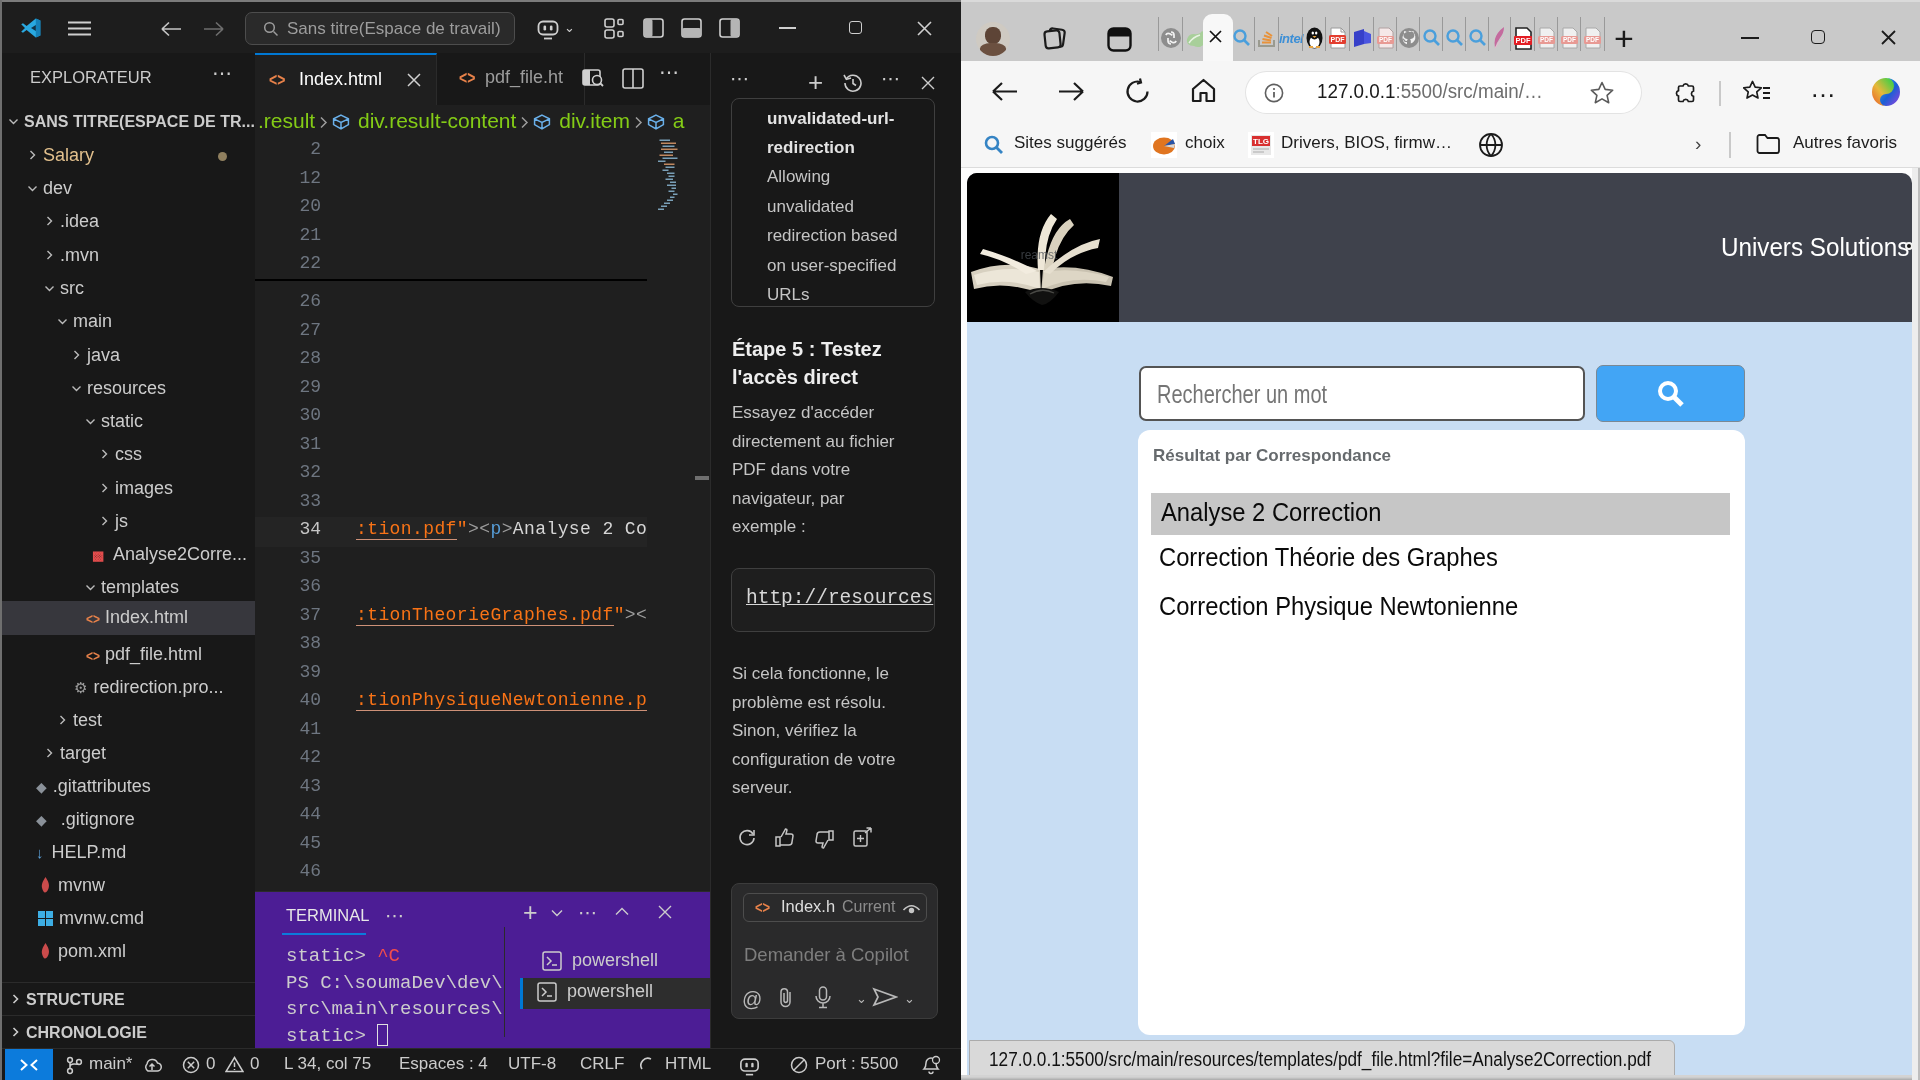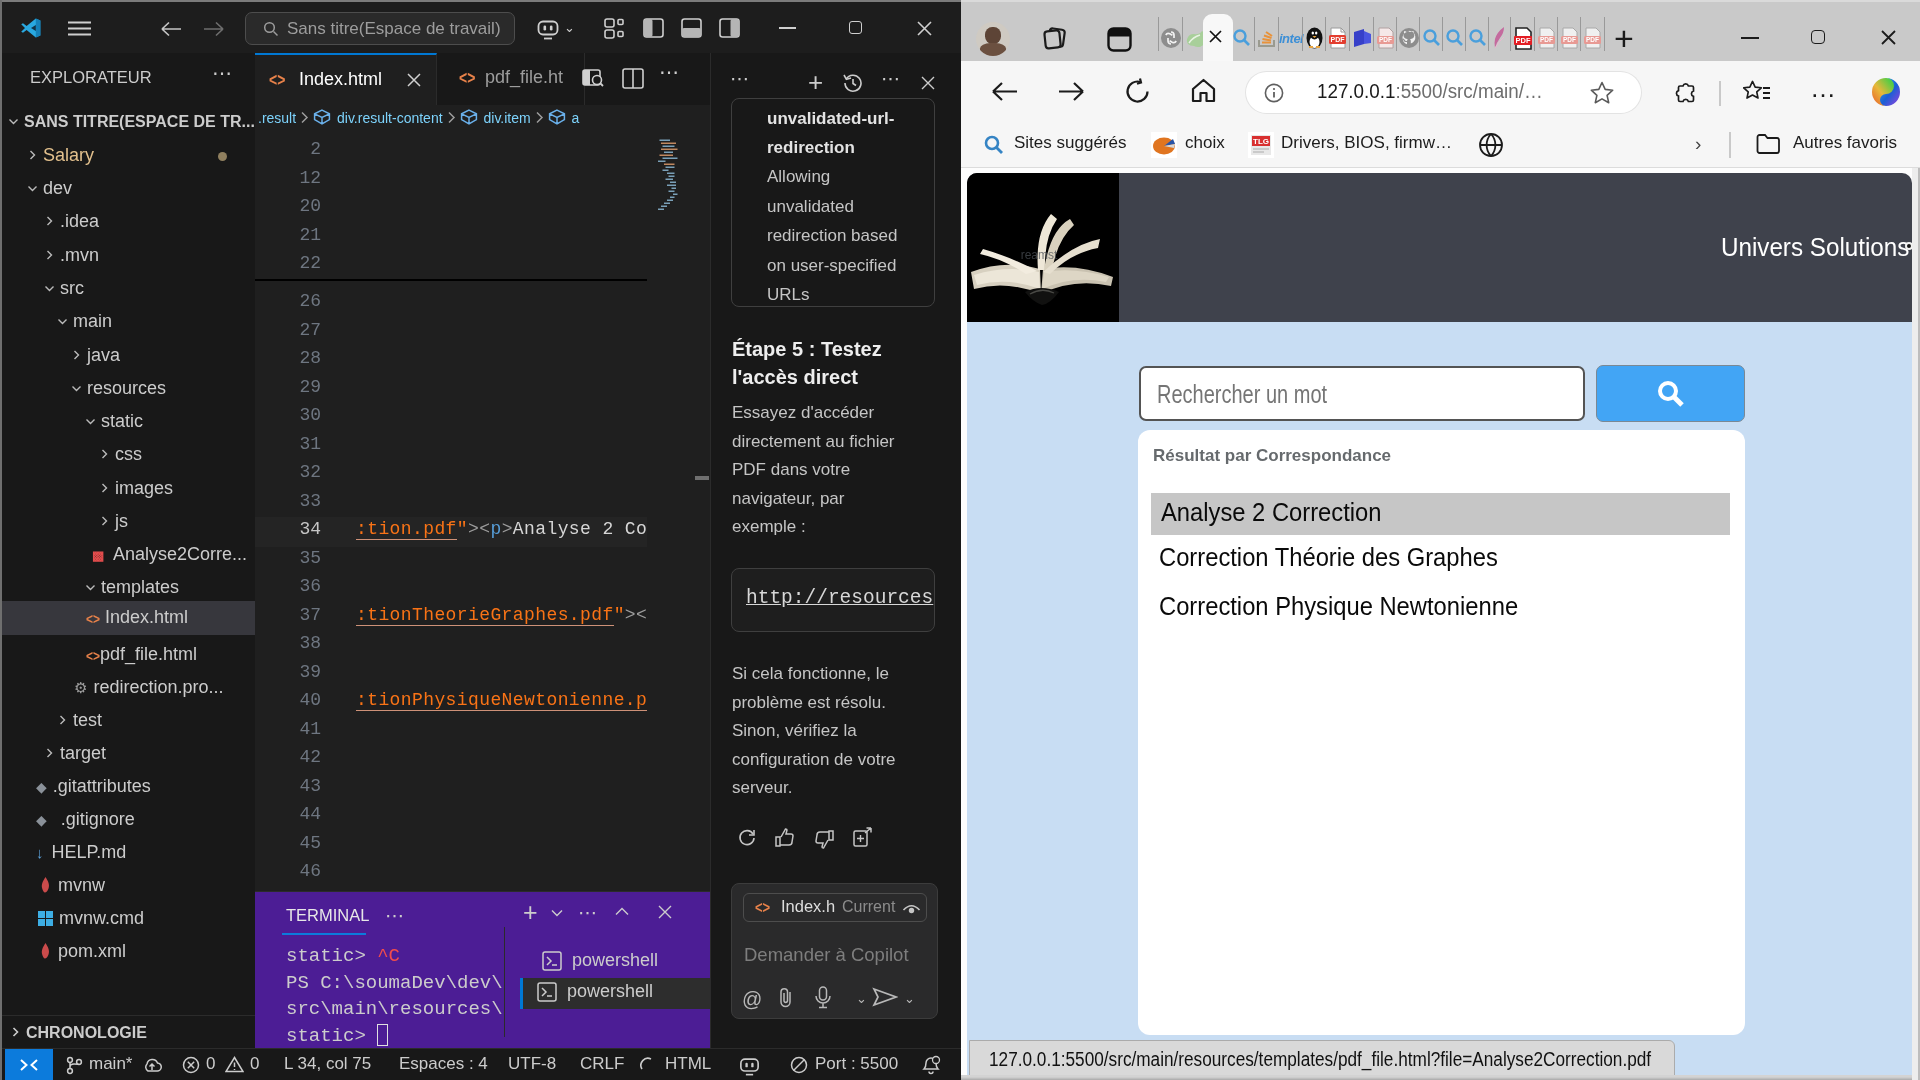--- a/index.html
+++ b/index.html
@@ -133,21 +133,21 @@
               <path d="M3.5 1 L7.5 5 L3.5 9" fill="none" stroke="#bbbbbb" stroke-width="1.4"></path>
             </svg></span>images</div>
     <div class="ti" style="top:452px"><span class="cvr" style="margin-left:99px"><svg width="11" height="11" viewBox="0 0 11 11">
               <path d="M3.5 1 L7.5 5 L3.5 9" fill="none" stroke="#bbbbbb" stroke-width="1.4"></path>
             </svg></span>js</div>
     <div class="ti" style="top:485px"><span style="display:inline-block;width:16px;margin-left:92px;color:#e44d4d;font-size:13px;font-weight:bold">▩</span><span style="margin-left:5px">Analyse2Corre...</span></div>
     <div class="ti" style="top:518px"><span class="cvd" style="margin-left:85px"><svg width="11" height="11" viewBox="0 0 11 11">
               <path d="M1.5 3.5 L5.5 7.5 L9.5 3.5" fill="none" stroke="#bbbbbb" stroke-width="1.4"></path>
             </svg></span>templates</div>
     <div class="ti" style="top:548px;background:#37373d;height:34px"><span class="code-ic" style="margin-left:86px">&lt;&gt;</span><span style="margin-left:5px">Index.html</span></div>
-    <div class="ti" style="top:585px"><span class="code-ic" style="margin-left:86px">&lt;&gt;</span><span style="">pdf_file.html</span></div>
+    <div class="ti" style="top:585px"><span class="code-ic" style="margin-left:86px">&lt;&gt;</span><span style="margin-left:5px">pdf_file.html</span></div>
     <div class="ti" style="top:618px"><span style="display:inline-block;margin-left:74px;color:#9d9d9d;font-size:15px">⚙</span><span style="margin-left:6px">redirection.pro...</span></div>
     <div class="ti" style="top:651px"><span class="cvr" style="margin-left:57px"><svg width="11" height="11" viewBox="0 0 11 11">
               <path d="M3.5 1 L7.5 5 L3.5 9" fill="none" stroke="#bbbbbb" stroke-width="1.4"></path>
             </svg></span>test</div>
     <div class="ti" style="top:684px"><span class="cvr" style="margin-left:44px"><svg width="11" height="11" viewBox="0 0 11 11">
               <path d="M3.5 1 L7.5 5 L3.5 9" fill="none" stroke="#bbbbbb" stroke-width="1.4"></path>
             </svg></span>target</div>
     <div class="ti" style="top:717px"><span class="git-ic" style="margin-left:36px">◆</span><span style="margin-left:6px">.gitattributes</span></div>
     <div class="ti" style="top:750px"><span class="git-ic" style="margin-left:36px">◆</span><span style="margin-left:14px">.gitignore</span></div>
     <div class="ti" style="top:783px"><span style="display:inline-block;margin-left:36px;color:#5b9fd6;font-size:15px;font-weight:bold">↓</span><span style="margin-left:8px">HELP.md</span></div>
@@ -156,20 +156,23 @@
           </svg><span style="margin-left:7px">mvnw</span></div>
     <div class="ti" style="top:849px"><svg style="margin-left:38px;margin-bottom:-2px" width="15" height="15" viewBox="0 0 15 15">
             <rect x="0" y="0" width="7" height="7" fill="#3daee4"></rect>
             <rect x="8" y="0" width="7" height="7" fill="#3daee4"></rect>
             <rect x="0" y="8" width="7" height="7" fill="#3daee4"></rect>
             <rect x="8" y="8" width="7" height="7" fill="#3daee4"></rect>
           </svg><span style="margin-left:6px">mvnw.cmd</span></div>
     <div class="ti" style="top:882px"><svg style="margin-left:40px;margin-bottom:-2px" width="11" height="16" viewBox="0 0 11 16">
             <path d="M5.5 0 C8 4 10 7.5 8.5 11.5 C7.6 14 6.2 15.5 5 15.5 C3.8 15.5 2.8 13.5 2.2 11.5 C1 7.5 3 4 5.5 0 Z" fill="#cb4b4b"></path>
           </svg><span style="margin-left:7px">pom.xml</span></div>
+    <div class="ti" style="top:929px;font-weight:bold;font-size:16px;border-top:1px solid #2b2b2b"><span class="cvr" style="margin-left:10px"><svg width="11" height="11" viewBox="0 0 11 11">
+              <path d="M3.5 1 L7.5 5 L3.5 9" fill="none" stroke="#cccccc" stroke-width="1.6"></path>
+            </svg></span>STRUCTURE</div>
     <div class="ti" style="top:962px;font-weight:bold;font-size:16px;border-top:1px solid #2b2b2b"><span class="cvr" style="margin-left:10px"><svg width="11" height="11" viewBox="0 0 11 11">
               <path d="M3.5 1 L7.5 5 L3.5 9" fill="none" stroke="#cccccc" stroke-width="1.6"></path>
             </svg></span>CHRONOLOGIE</div>
   </div>
   <div id="editorarea">
 
     <div class="abs" style="left:0;top:0;width:455px;height:52px;background:#181818"></div>
     <div class="abs" style="left:0;top:0;width:182px;height:52px;background:#1f1f1f;border-top:2px solid #0078d4;border-right:1px solid #2b2b2b">
       <span class="code-ic" style="position:absolute;left:14px;top:17px;font-size:14px">&lt;&gt;</span>
       <span style="position:absolute;left:44px;top:14px;color:#ffffff;font-size:18px">Index.html</span>
@@ -187,21 +190,21 @@
       <rect x="1" y="2" width="7" height="15" fill="#d0d0d0"></rect>
       <circle cx="15" cy="12" r="4.5" fill="#181818" stroke="#d0d0d0" stroke-width="1.6"></circle>
       <path d="M18 15 L21 18" stroke="#d0d0d0" stroke-width="1.8"></path>
     </svg>
     <svg class="abs" style="left:367px;top:15px" width="22" height="21" viewBox="0 0 22 21">
       <rect x="1" y="1" width="20" height="19" rx="2" fill="none" stroke="#d0d0d0" stroke-width="1.6"></rect>
       <path d="M11 1 V20" stroke="#d0d0d0" stroke-width="1.6"></path>
     </svg>
     <div class="abs" style="left:404px;top:7px;color:#d0d0d0;font-size:20px">⋯</div>
 
-    <div class="abs" style="left:3px;top:56px;color:#7dd3fc;font-size:14px;white-space:nowrap">.result<svg width="9" height="13" viewBox="0 0 9 13" style="margin:0 4px -1px 4px">
+    <div class="abs" style="left:3px;top:56px;color:#84cc16;font-size:21px;white-space:nowrap">.result<svg width="9" height="13" viewBox="0 0 9 13" style="margin:0 4px -1px 4px">
             <path d="M2 1.5 L7 6.5 L2 11.5" fill="none" stroke="#9d9d9d" stroke-width="1.5"></path>
           </svg><svg width="18" height="16" viewBox="0 0 17 15" style="margin-bottom:-2px;margin-right:2px">
             <path d="M8.5 1 L15.5 4.5 L15.5 10 L8.5 14 L1.5 10 L1.5 4.5 Z M1.5 4.5 L8.5 8 L15.5 4.5 M8.5 8 L8.5 14" fill="none" stroke="#6ab0ea" stroke-width="1.4"></path>
           </svg> div.result-content<svg width="9" height="13" viewBox="0 0 9 13" style="margin:0 4px -1px 4px">
             <path d="M2 1.5 L7 6.5 L2 11.5" fill="none" stroke="#9d9d9d" stroke-width="1.5"></path>
           </svg><svg width="18" height="16" viewBox="0 0 17 15" style="margin-bottom:-2px;margin-right:2px">
             <path d="M8.5 1 L15.5 4.5 L15.5 10 L8.5 14 L1.5 10 L1.5 4.5 Z M1.5 4.5 L8.5 8 L15.5 4.5 M8.5 8 L8.5 14" fill="none" stroke="#6ab0ea" stroke-width="1.4"></path>
           </svg> div.item<svg width="9" height="13" viewBox="0 0 9 13" style="margin:0 4px -1px 4px">
             <path d="M2 1.5 L7 6.5 L2 11.5" fill="none" stroke="#9d9d9d" stroke-width="1.5"></path>
           </svg><svg width="18" height="16" viewBox="0 0 17 15" style="margin-bottom:-2px;margin-right:2px">

